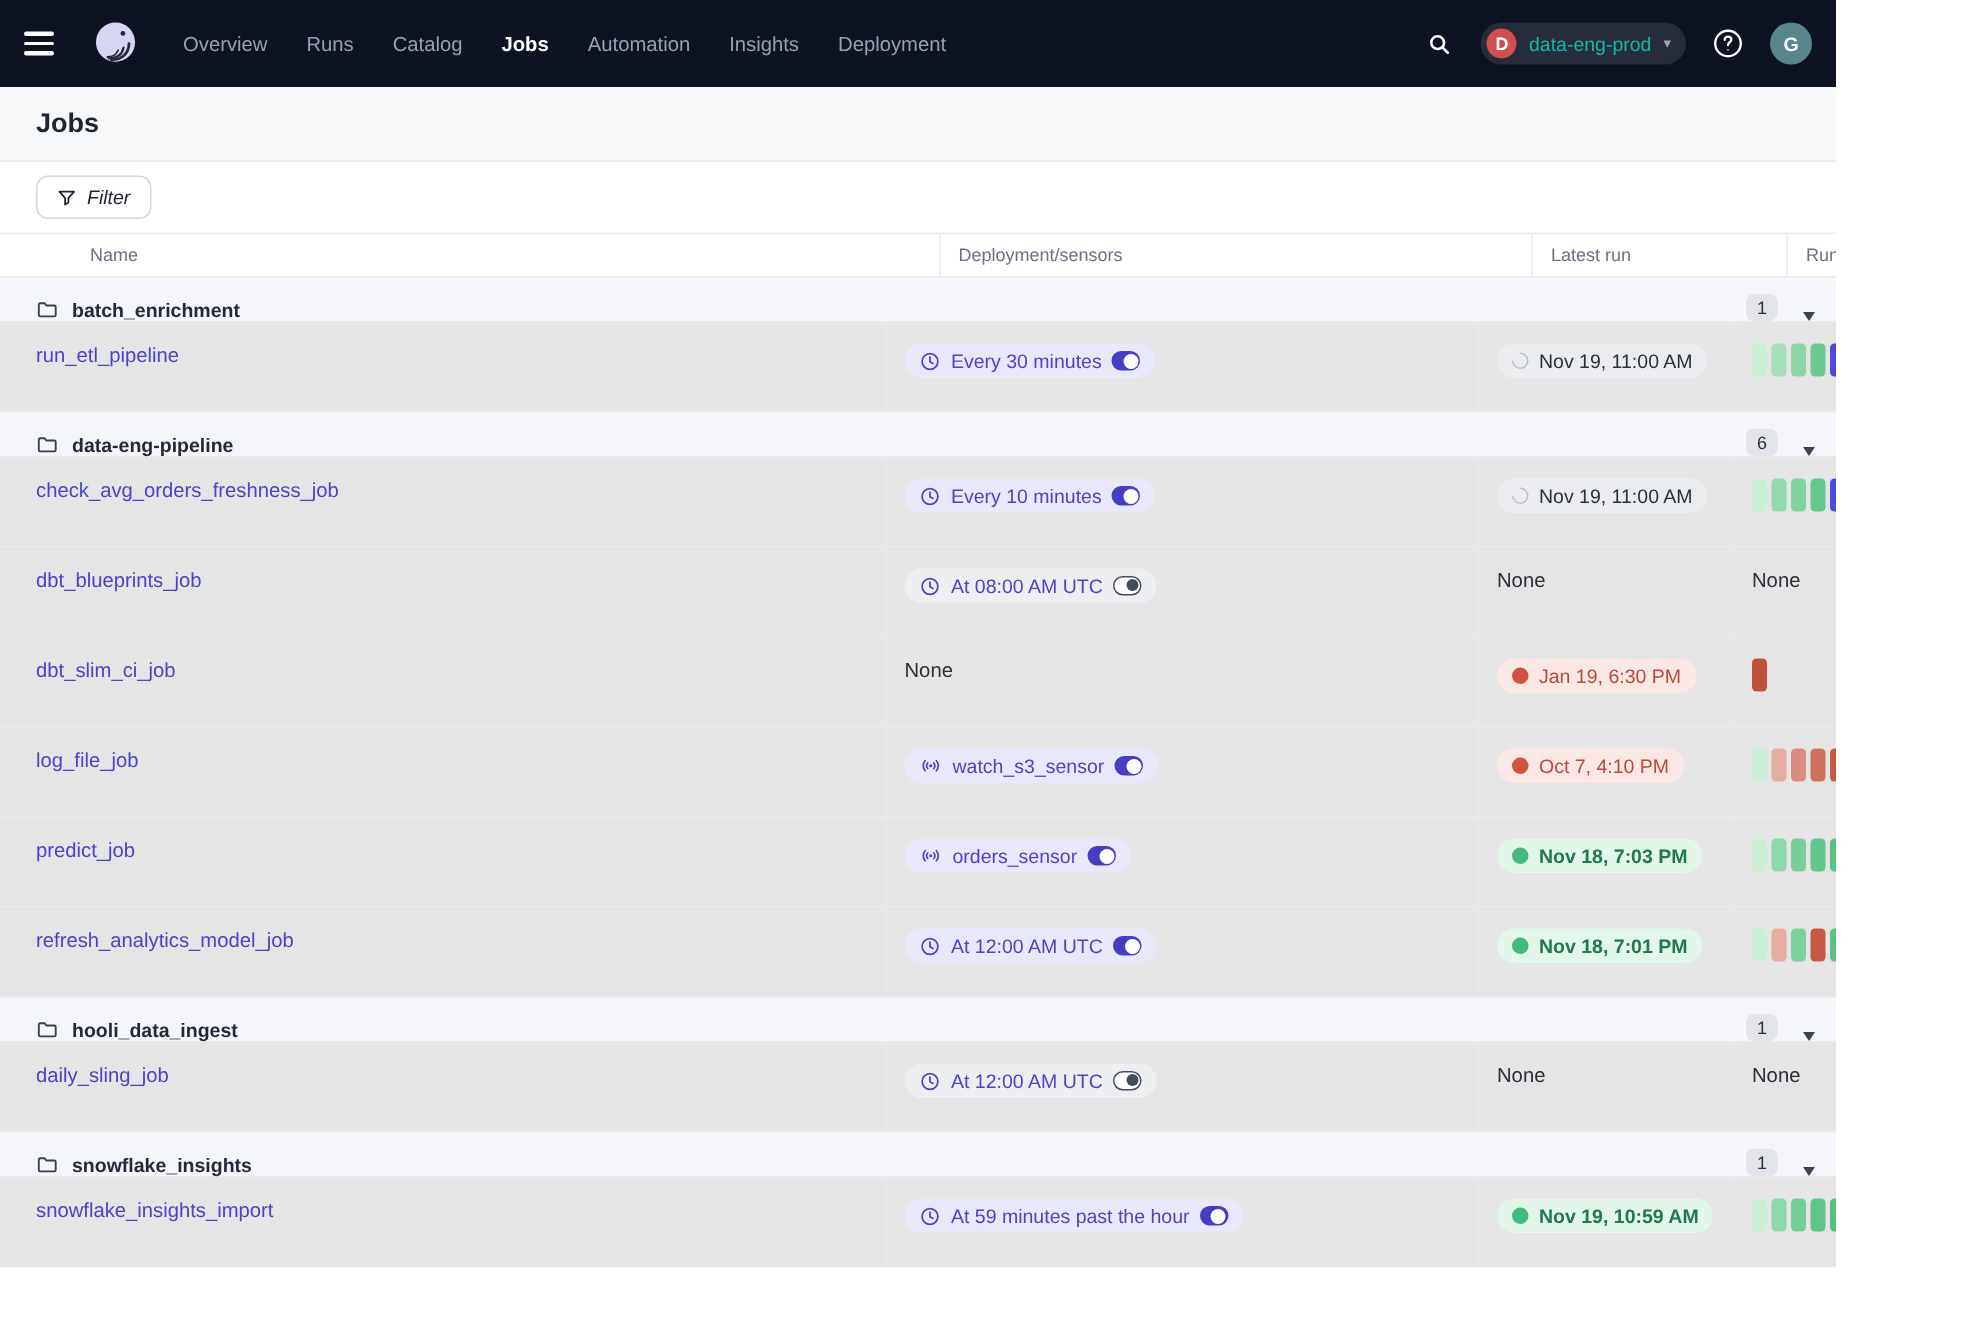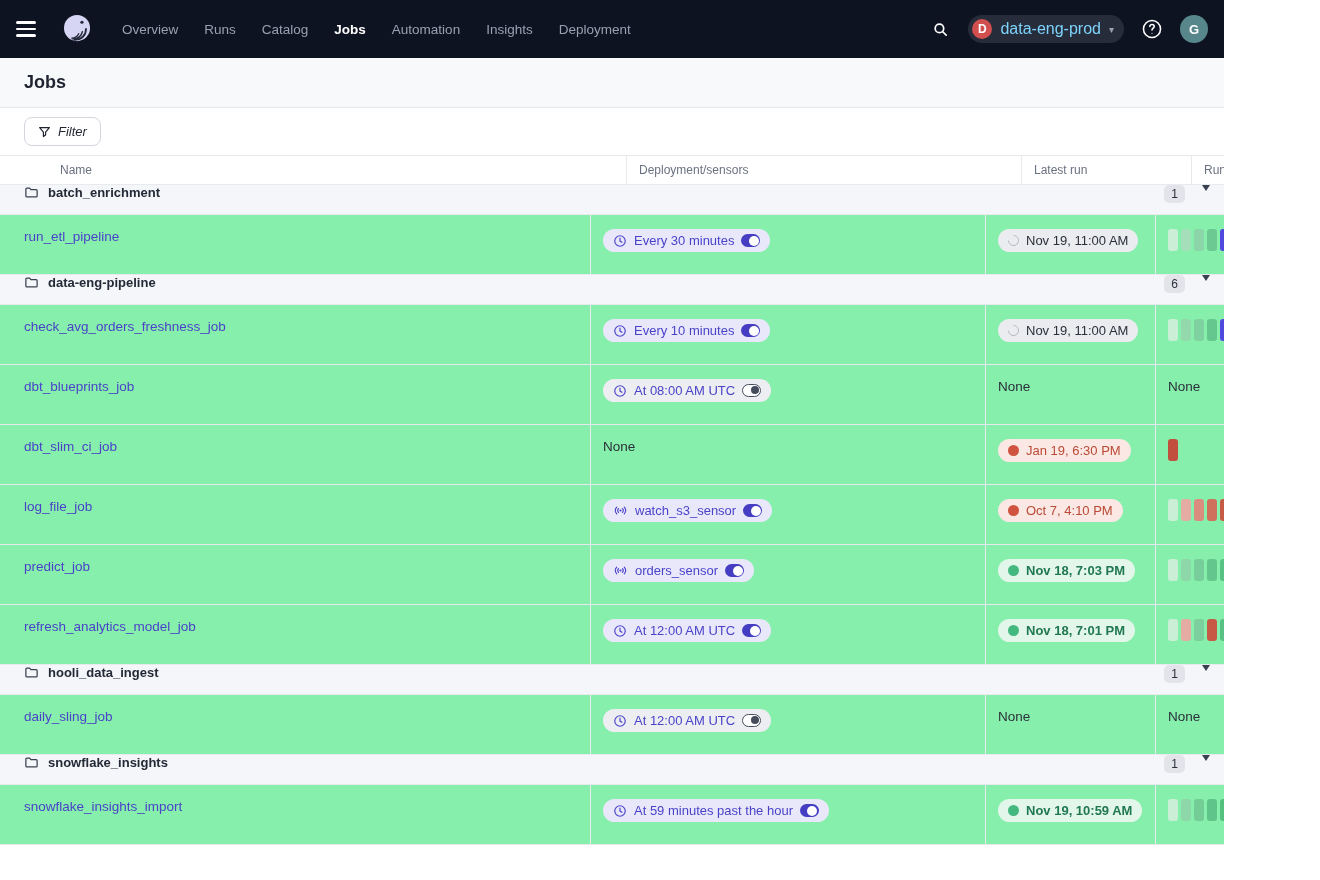--- a/index.html
+++ b/index.html
@@ -11,42 +11,42 @@
   .hamburger { width:28px; height:28px; background:none; border:none; cursor:pointer; display:flex; flex-direction:column; justify-content:center; gap:4px; }
   .hamburger span { display:block; width:20px; height:2.5px; background:#ffffff; border-radius:2px; }
   .logo { width:38px; height:38px; margin:0 6px 0 4px; display:flex; align-items:center; justify-content:center; }
   .nav-items { display:flex; align-items:center; gap:26px; margin-left:10px; }
   .nav-item { color:#99a0b0; font-size:13.5px; cursor:pointer; background:none; border:none; font-family:inherit; }
   .nav-item.active { color:#ffffff; font-weight:700; }
   .nav-right { margin-left:auto; display:flex; align-items:center; gap:14px; }
   .icon-btn { width:28px; height:28px; border-radius:50%; background:none; border:none; display:flex; align-items:center; justify-content:center; cursor:pointer; }
   .deploy-pill { display:flex; align-items:center; gap:8px; background:#262c3a; border:none; border-radius:15px; padding:4px 10px 4px 4px; cursor:pointer; }
   .deploy-initial { width:20px; height:20px; border-radius:50%; background:#d14f4f; color:#ffffff; font-size:12px; font-weight:700; display:flex; align-items:center; justify-content:center; }
-  .deploy-name { color:#7dd3fc; font-size:16px; }
+  .deploy-name { color:#14b8a6; font-size:13px; }
   .deploy-caret { color:#9aa1b1; font-size:10px; }
   .avatar { width:28px; height:28px; border-radius:50%; background:#57878b; color:#ffffff; font-size:13px; font-weight:600; display:flex; align-items:center; justify-content:center; border:none; cursor:pointer; }
 
   
   .page-titlebar { height:50px; background:#f8f9fb; border-bottom:1px solid #e7e8ec; display:flex; align-items:center; padding:0 24px; }
   .page-title { font-size:18px; font-weight:700; color:#1f2430; }
   .filter-bar { height:47px; background:#ffffff; display:flex; align-items:center; padding:0 24px; }
   .filter-btn { display:flex; align-items:center; gap:7px; border:1px solid #d3d6dd; background:#ffffff; border-radius:8px; padding:6px 13px; font-size:13px; color:#1f2430; cursor:pointer; font-family:inherit;font-style:italic; }
 
   
   .table { border-top:1px solid #e7e8ec; }
   .thead, .jrow { display:grid; grid-template-columns:590px 395px 170px 88px 77px; }
   .thead { height:28px; align-items:center;padding-left:36px; }
   .th { font-size:12px; color:#6a7180; padding:0 12px 0 24px; height:100%; display:flex; align-items:center; }
   .thead .th:not(:first-child) { border-left:1px solid #e9eaee; padding-left:12px; }
-  .grow { height:30px; background:#f5f6f9; border-top:1px solid #e9eaee; display:flex; align-items:flex-start; padding:0 14px 0 24px; gap:9px; cursor:pointer; }
+  .grow { height:30px; background:#f5f6f9; border-top:1px solid #e9eaee; display:flex; align-items:flex-end; padding:0 14px 0 24px; gap:9px; cursor:pointer; }
   .grow-name { font-size:13px; font-weight:700; color:#232936; }
   .grow-spacer { flex:1; }
   .count-badge { background:#e2e4e9; color:#2a2f3a; font-size:12px; border-radius:5px; padding:1px 7px; line-height:16px; }
   .grow-caret { width:0; height:0; border-left:4.5px solid transparent; border-right:4.5px solid transparent; border-top:6px solid #3a4150; margin-left:8px; cursor:pointer; }
-  .jrow { height:60px; border-top:1px solid #e9eaee; background:#86efac; }
+  .jrow { height:60px; border-top:1px solid #e9eaee; background:#e5e5e5; }
   .cell { padding:14px 12px 0 12px; font-size:13.5px; color:#2a2f3a; }
   .cell:first-child { padding-left:24px; }
   .jrow .cell:not(:first-child) { border-left:1px solid #e9eaee; }
   .table-end { border-top:1px solid #e9eaee; }
   .job-link { color:#4a43c8; font-size:13.5px; text-decoration:none; cursor:pointer; }
   .none-label { color:#2a2f3a; }
 
   
   .badge { display:inline-flex; align-items:center; gap:7px; border-radius:13px; padding:4px 10px; font-size:13px; cursor:pointer; white-space:nowrap; }
   .badge.sched-on  { background:#e9e8fb; color:#4a43c8; }

